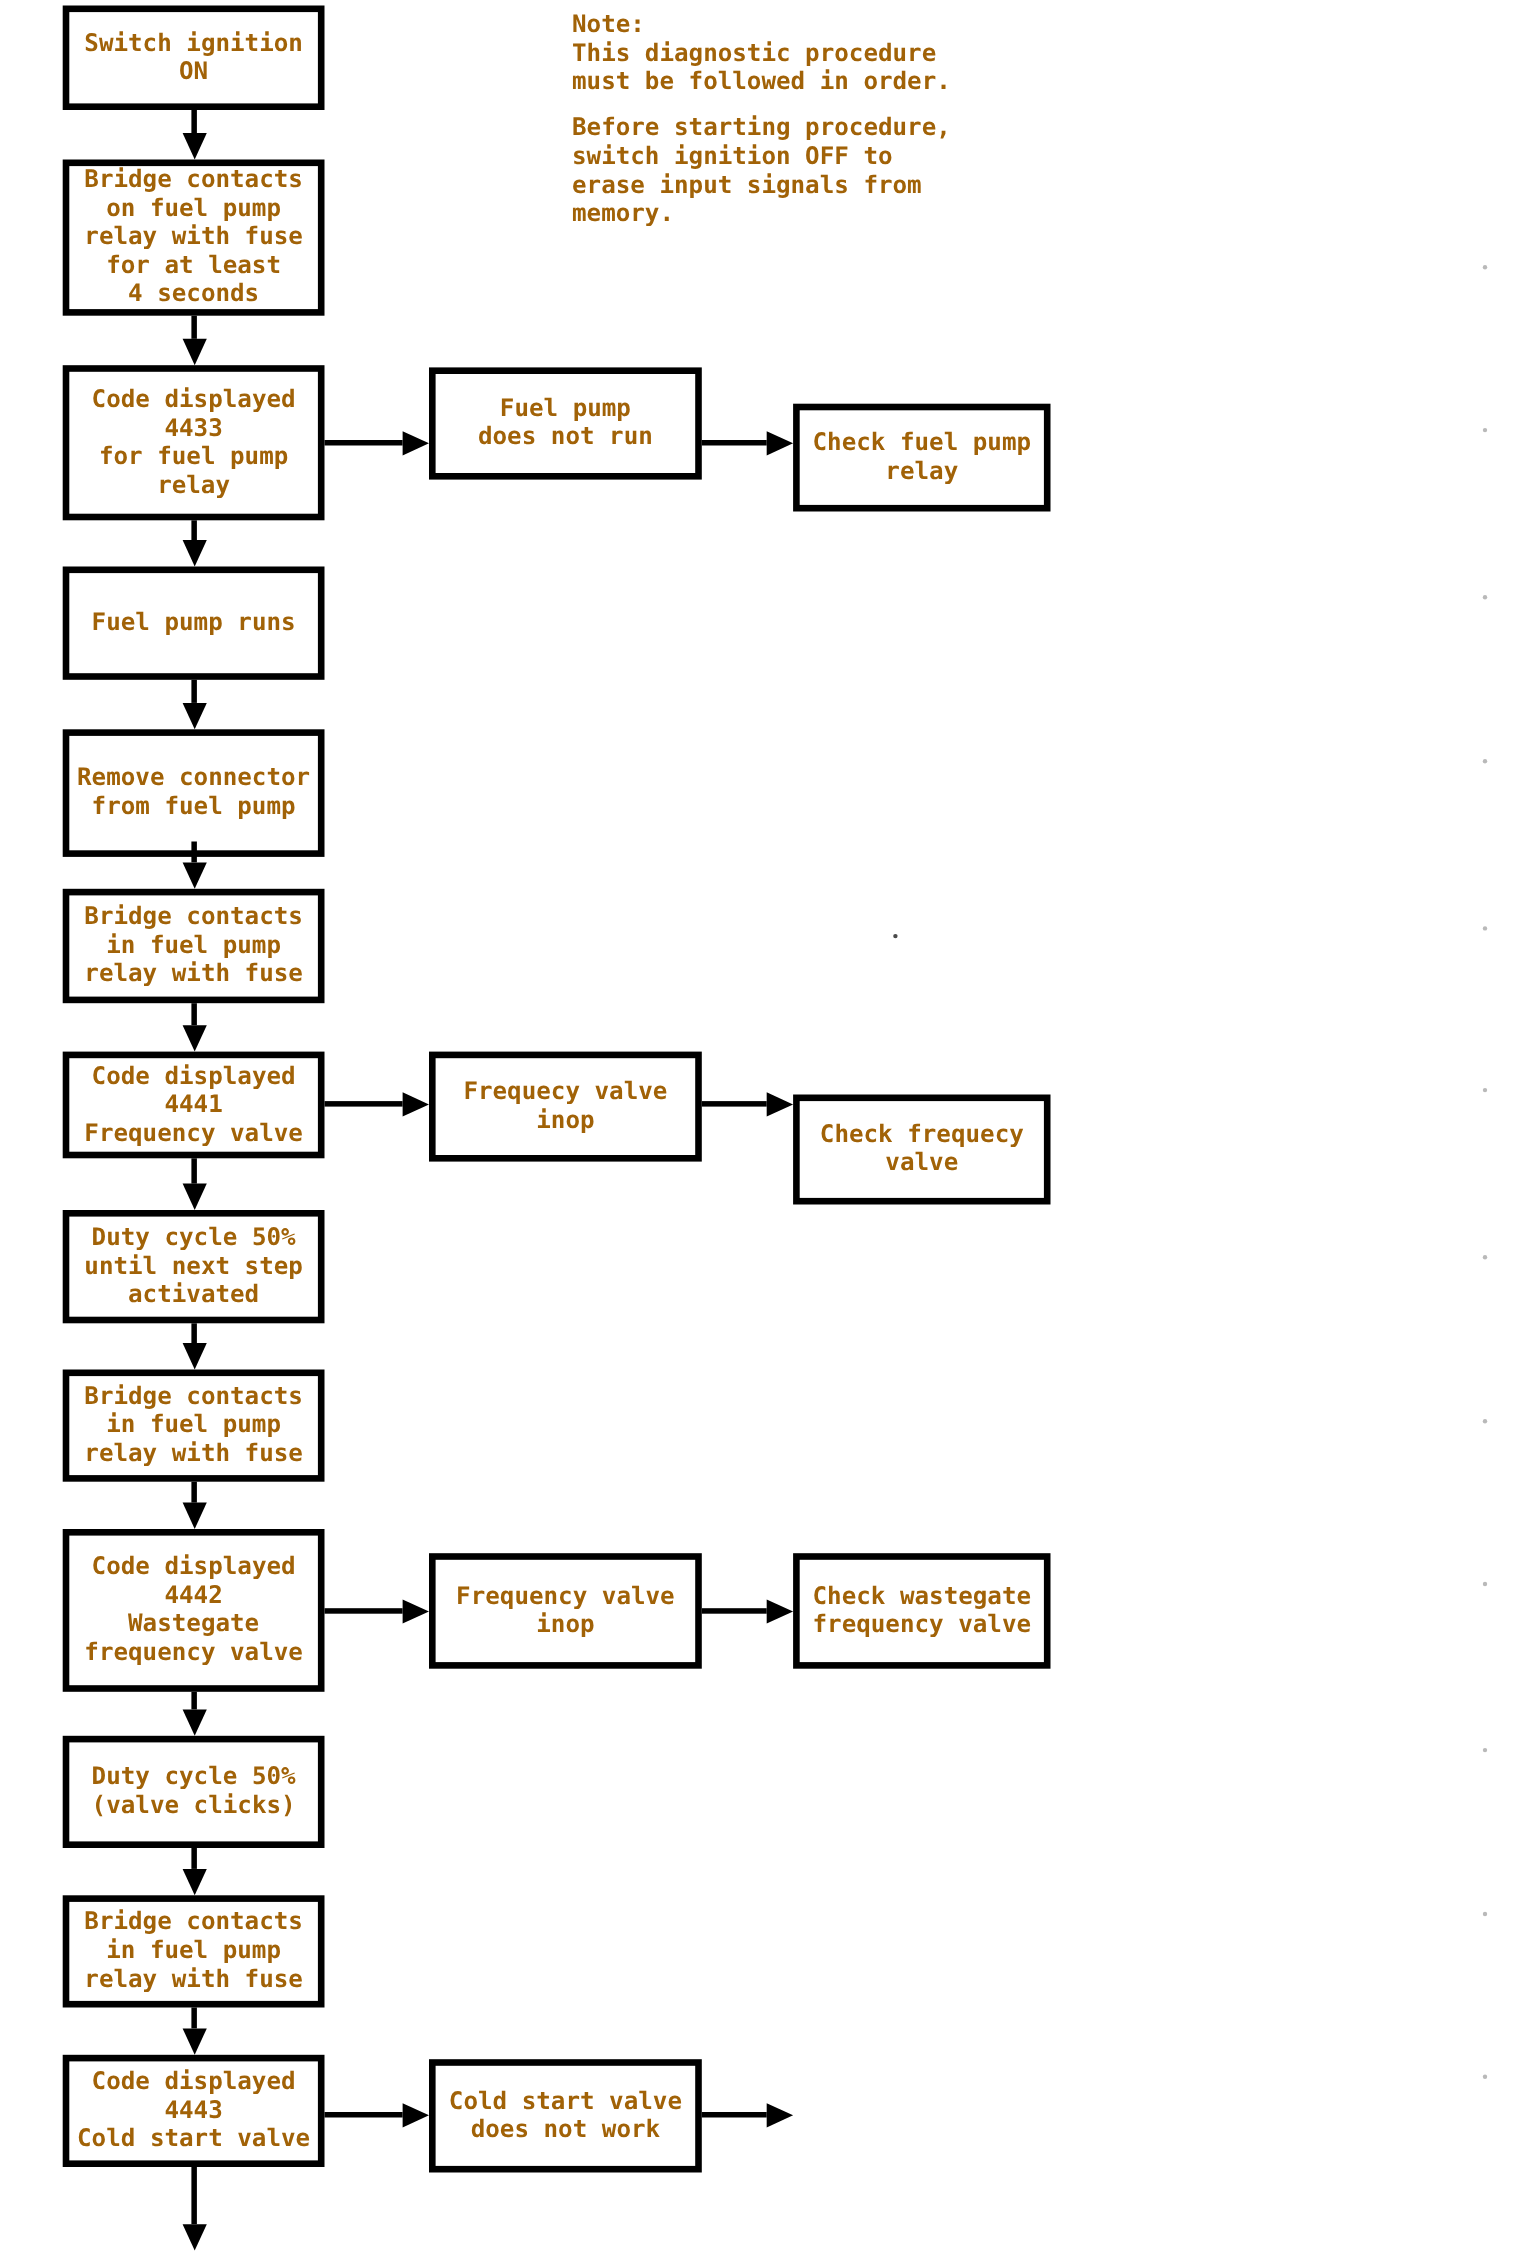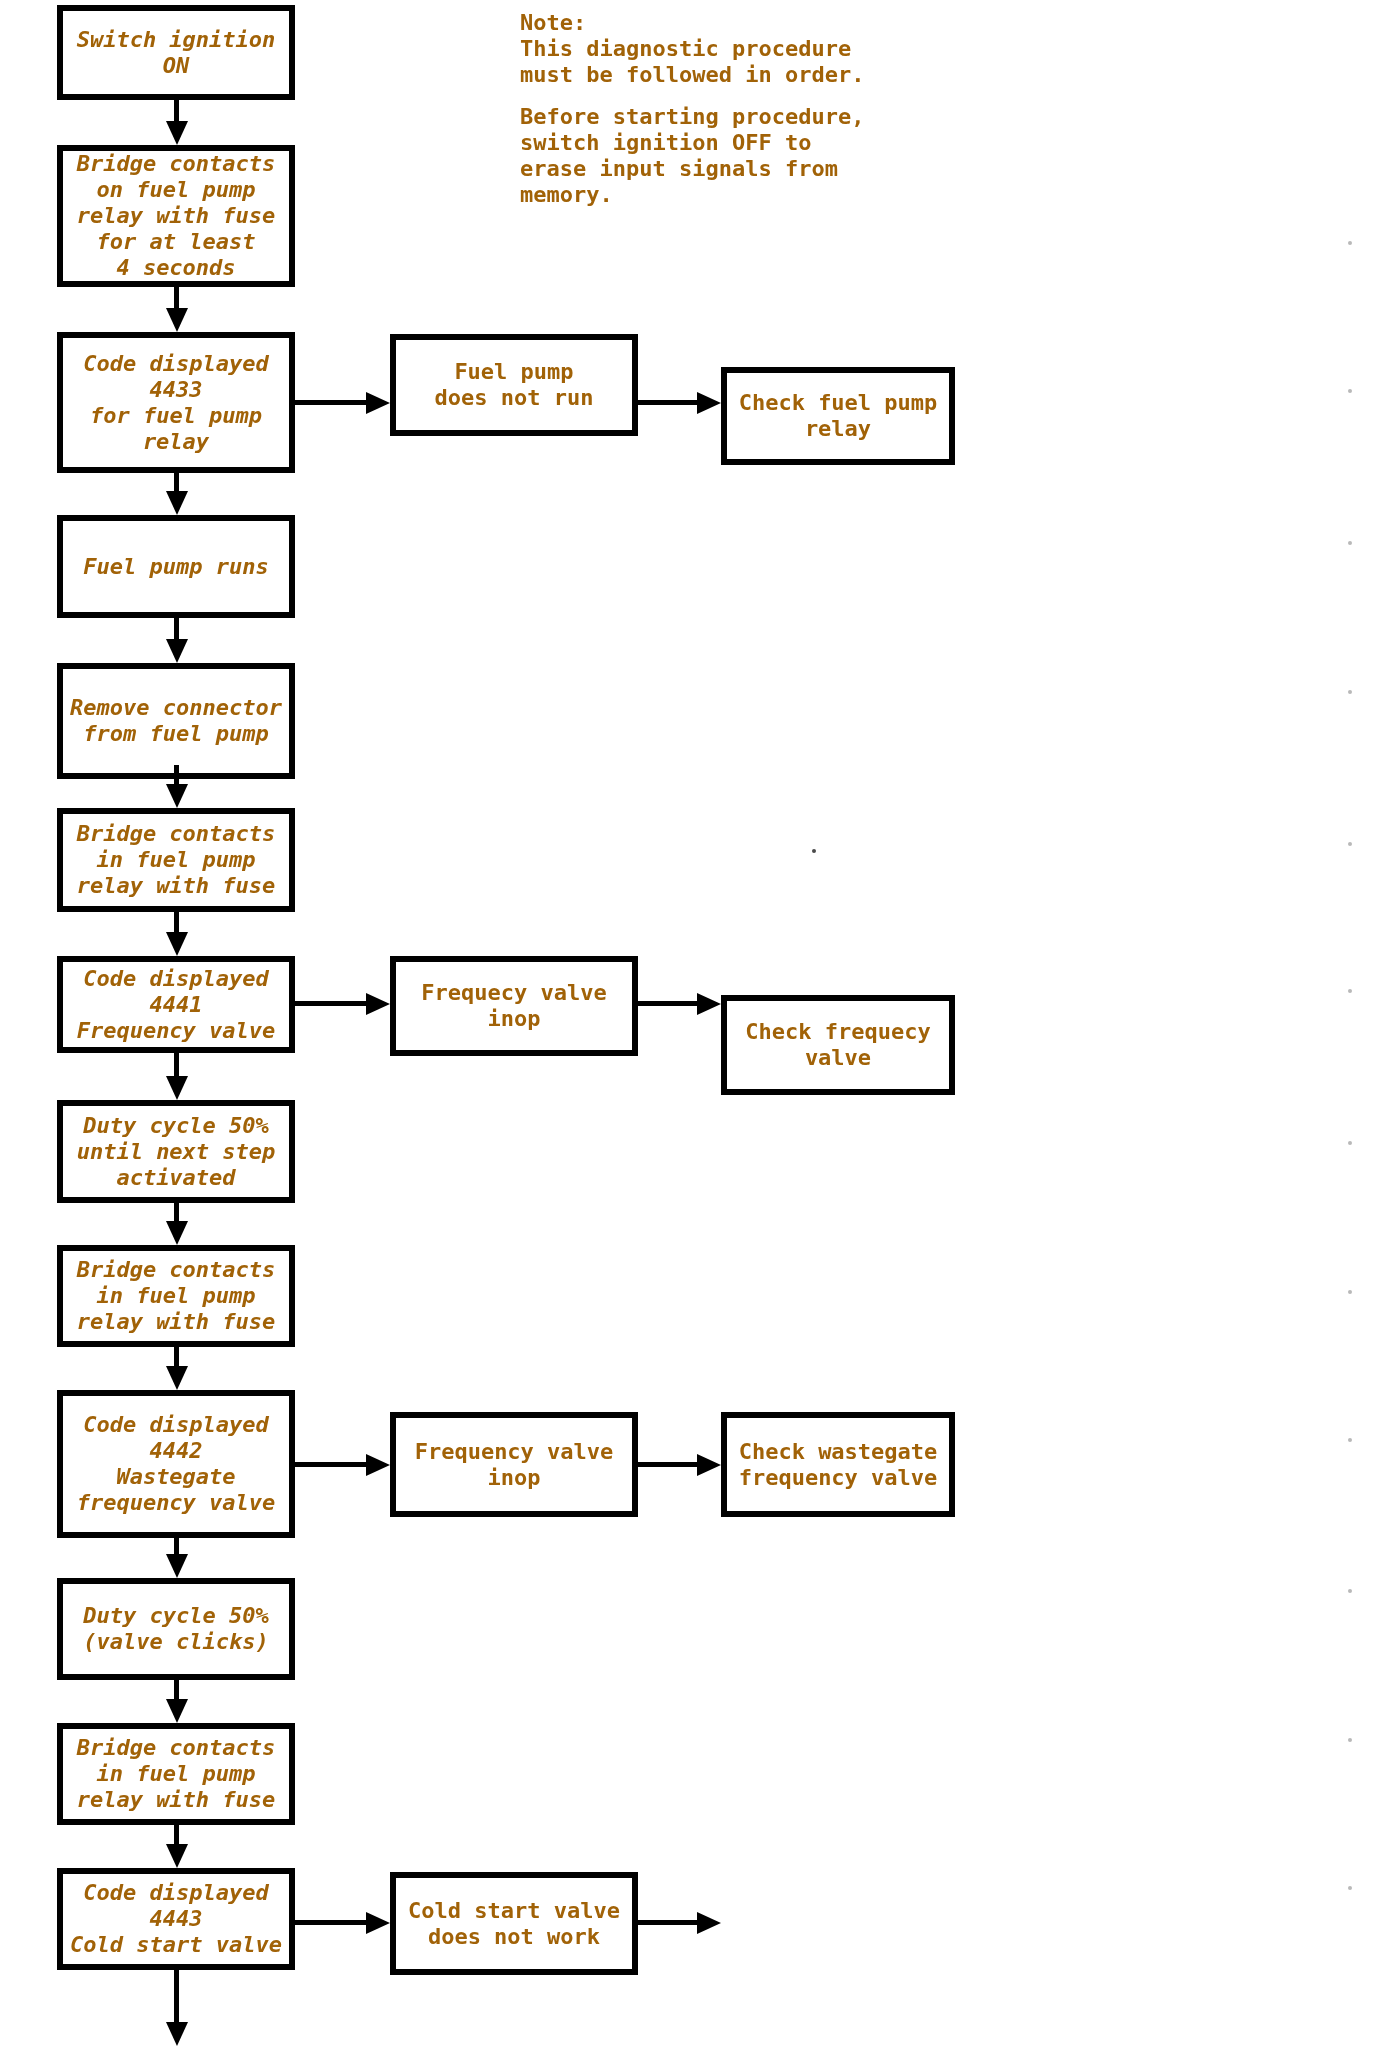--- a/index.html
+++ b/index.html
@@ -16,21 +16,21 @@
     border:6px solid #000;
     background:#fff;
     box-sizing:border-box;
     display:flex;align-items:center;justify-content:center;
     text-align:center;
     font-size:22px;line-height:26px;
     white-space:pre-line;
     letter-spacing:0px;
   }
   
-  .col-left{left:57px;width:238px;font-style:italic;}
+  .col-left{left:57px;width:238px;}
   .col-mid{left:390px;width:248px;}
   .col-right{left:721px;width:234px;}
 
   
   .varrow{position:absolute;left:174px;width:5px;background:#000;}
   .varrow::after{
     content:"";position:absolute;top:100%;left:50%;
     transform:translateX(-50%);
     border-left:11px solid transparent;border-right:11px solid transparent;
     border-top:24px solid #000;

